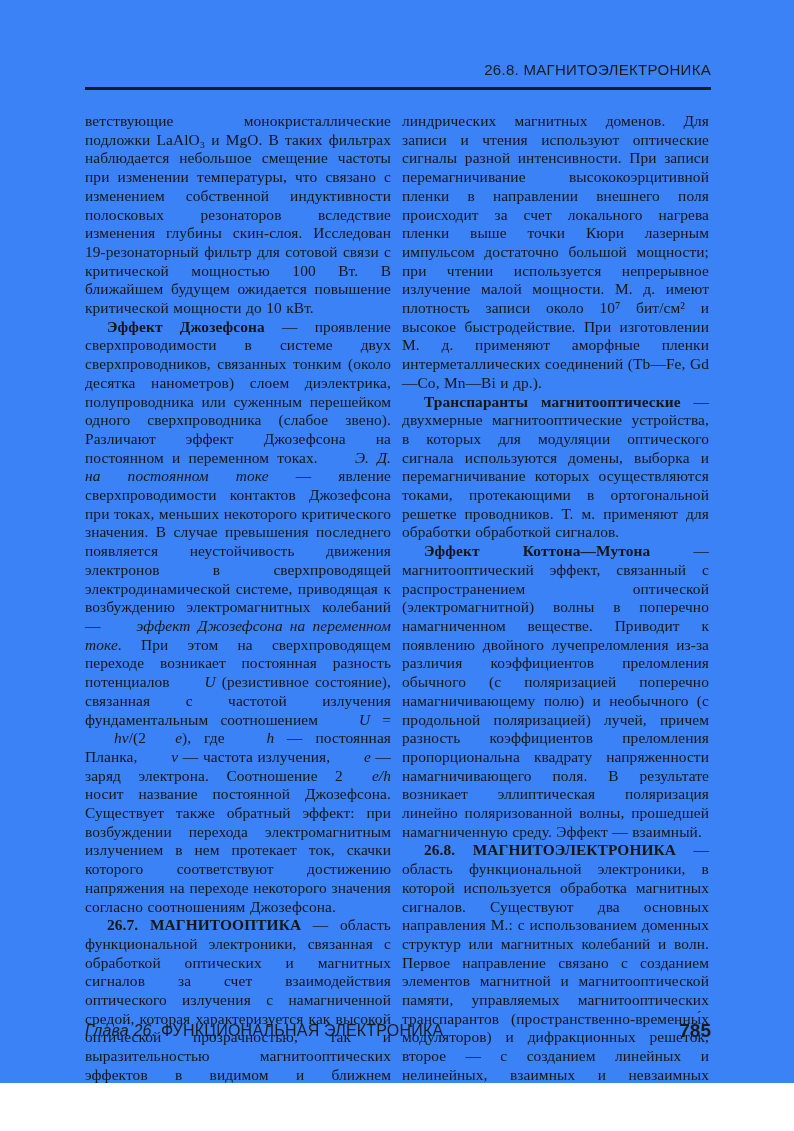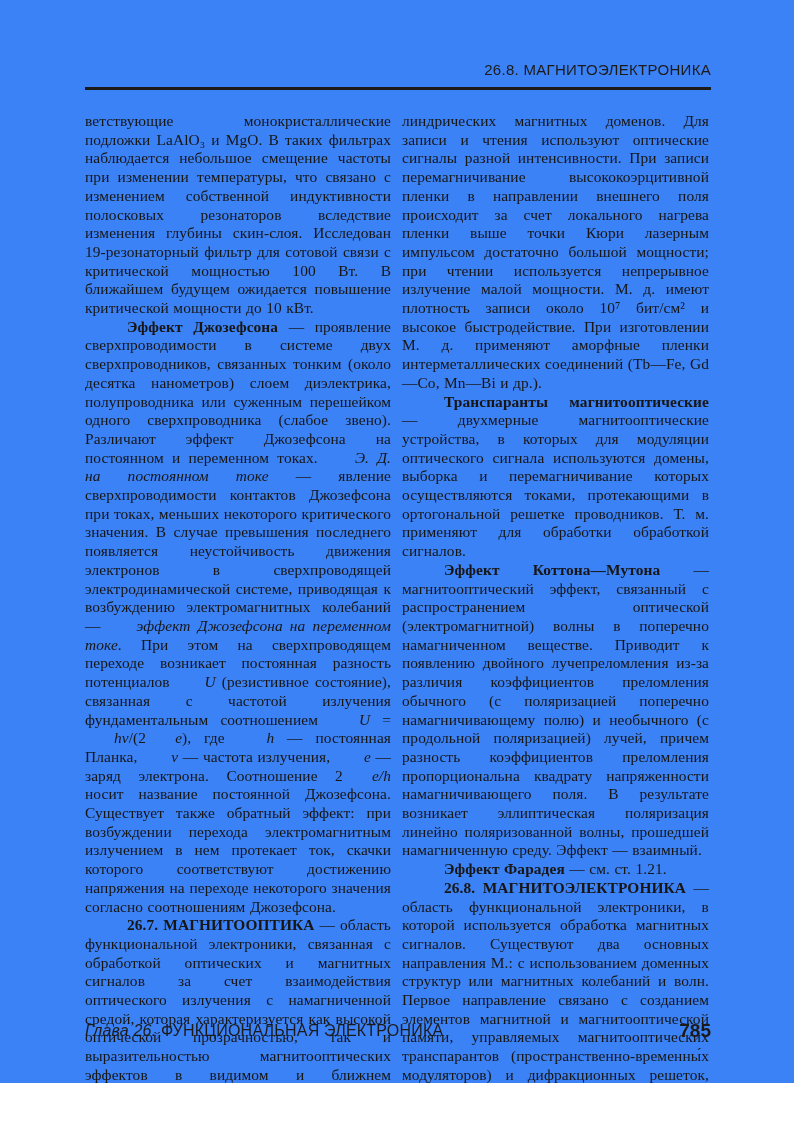--- a/index.html
+++ b/index.html
@@ -53,21 +53,21 @@
   .col-left  { width: 306px; }
   .col-right { width: 307px; }
 
   .col p {
     margin: 0;
     text-indent: 22px;
     word-spacing: 0.5px;
   }
   .col p.no-indent { text-indent: 0; }
 
-  .run-b { font-weight: bold; margin-left: 20px; }
+  .run-b { font-weight: bold; }
   .run-i { font-style: italic; margin-left: 29px; }
 
   .footer {
     position: absolute;
     top: 1020px;
     left: 85px;
     right: 83px;
     display: flex;
     justify-content: space-between;
     align-items: flex-end;
@@ -97,21 +97,20 @@
   <div class="columns">
     <div class="col col-left">
         <p class="no-indent"><span>ветствующие монокристаллические подложки LaAlO₃ и MgO. В таких фильтрах  наблюдается небольшое смещение частоты при изменении температуры, что связано с изменением собственной индуктивности полосковых резонаторов вследствие изменения глубины скин-слоя. Исследован 19-резонаторный фильтр для сотовой связи с критической мощностью 100 Вт. В ближайшем будущем ожидается  повышение критической мощности до 10 кВт.</span></p>
         <p><span class="run-b">Эффект Джозефсона</span><span> — проявление сверхпроводимости в системе двух сверхпроводников, связанных тонким (около десятка нанометров) слоем диэлектрика, полупроводника или суженным перешейком одного сверхпроводника (слабое звено). Различают эффект Джозефсона на постоянном и переменном токах. </span><span class="run-i">Э. Д. на постоянном токе</span><span> — явление сверхпроводимости контактов Джозефсона при токах, меньших некоторого критического значения. В случае превышения последнего появляется неустойчивость движения электронов в сверхпроводящей электродинамической системе, приводящая к возбуждению электромагнитных колебаний — </span><span class="run-i">эффект Джозефсона на переменном токе</span><span>. При этом на сверхпроводящем переходе возникает постоянная разность потенциалов </span><span class="run-i">U</span><span> (резистивное состояние), связанная с частотой излучения фундаментальным соотношением </span><span class="run-i">U</span><span> = </span><span class="run-i">hν</span><span>/(2</span><span class="run-i">e</span><span>), где </span><span class="run-i">h</span><span> — постоянная Планка, </span><span class="run-i">ν</span><span> — частота излучения, </span><span class="run-i">e</span><span> — заряд электрона. Соотношение  2</span><span class="run-i">e/h</span><span> носит название постоянной Джозефсона. Существует также обратный эффект: при возбуждении перехода электромагнитным излучением в нем протекает ток, скачки которого соответствуют достижению напряжения на переходе некоторого значения согласно соотношениям Джозефсона.</span></p>
         <p><span class="run-b">26.7. МАГНИТООПТИКА</span><span> — область функциональной электроники, связанная с обработкой оптических и магнитных сигналов за счет взаимодействия оптического излучения с намагниченной средой, которая характеризуется как высокой оптической прозрачностью, так и выразительностью магнитооптических эффектов в видимом и ближнем инфракрасном диапазонах оптического излучения. Для создания быстродействующих магнитооптических дисков, управляемых оптических транспарантов, дефлекторов, переключателей и других устройств чаще всего используют феррит-гранаты, содержащие висмут [15].</span></p>
       </div>
     <div class="col col-right">
         <p class="no-indent"><span>линдрических магнитных доменов. Для записи и чтения используют оптические сигналы разной интенсивности. При записи перемагничивание высококоэрцитивной пленки в направлении внешнего поля происходит за счет локального нагрева пленки выше точки Кюри лазерным импульсом достаточно большой мощности; при чтении используется непрерывное излучение малой мощности. М. д. имеют плотность записи около 10⁷ бит/см² и высокое быстродействие. При изготовлении М. д. применяют аморфные пленки интерметаллических соединений (Tb—Fe, Gd—Co, Mn—Bi и др.).</span></p>
         <p><span class="run-b">Транспаранты магнитооптические</span><span> — двухмерные магнитооптические устройства, в которых для модуляции оптического сигнала используются домены, выборка и перемагничивание которых осуществляются токами, протекающими в ортогональной решетке проводников. Т. м. применяют для обработки обработкой сигналов.</span></p>
         <p><span class="run-b">Эффект Коттона—Мутона</span><span> — магнитооптический эффект, связанный с распространением оптической (электромагнитной) волны в поперечно намагниченном веществе. Приводит к появлению двойного лучепреломления из-за различия коэффициентов преломления обычного (с поляризацией поперечно намагничивающему полю) и необычного (с продольной поляризацией) лучей, причем разность коэффициентов преломления пропорциональна квадрату напряженности намагничивающего поля. В результате возникает эллиптическая поляризация линейно поляризованной волны, прошедшей намагниченную среду. Эффект — взаимный.</span></p>
-        <p><span class="run-b">Эффект Фарадея</span><span> — см. ст. 1.21.</span></p>
         <p><span class="run-b">26.8. МАГНИТОЭЛЕКТРОНИКА</span><span> — область функциональной электроники, в которой используется обработка магнитных сигналов. Существуют два основных направления М.: с использованием доменных структур или магнитных колебаний и волн. Первое направление связано с созданием элементов магнитной и магнитооптической памяти, управляемых магнитооптических транспарантов (пространственно-временны́х модуляторов) и дифракционных решеток, второе — с созданием линейных и нелинейных, взаимных и невзаимных перестраиваемых устройств фильтрации, генерирования и ограничения электромагнитных сигналов диапазона СВЧ [16, 17].</span></p>
       </div>
   </div>
 
   <div class="footer">
     <span class="footer-caption"><span class="chapter-num">Глава 26.</span><span> ФУНКЦИОНАЛЬНАЯ ЭЛЕКТРОНИКА</span></span>
     <span class="page-number">785</span>
   </div>
 
 </div>

